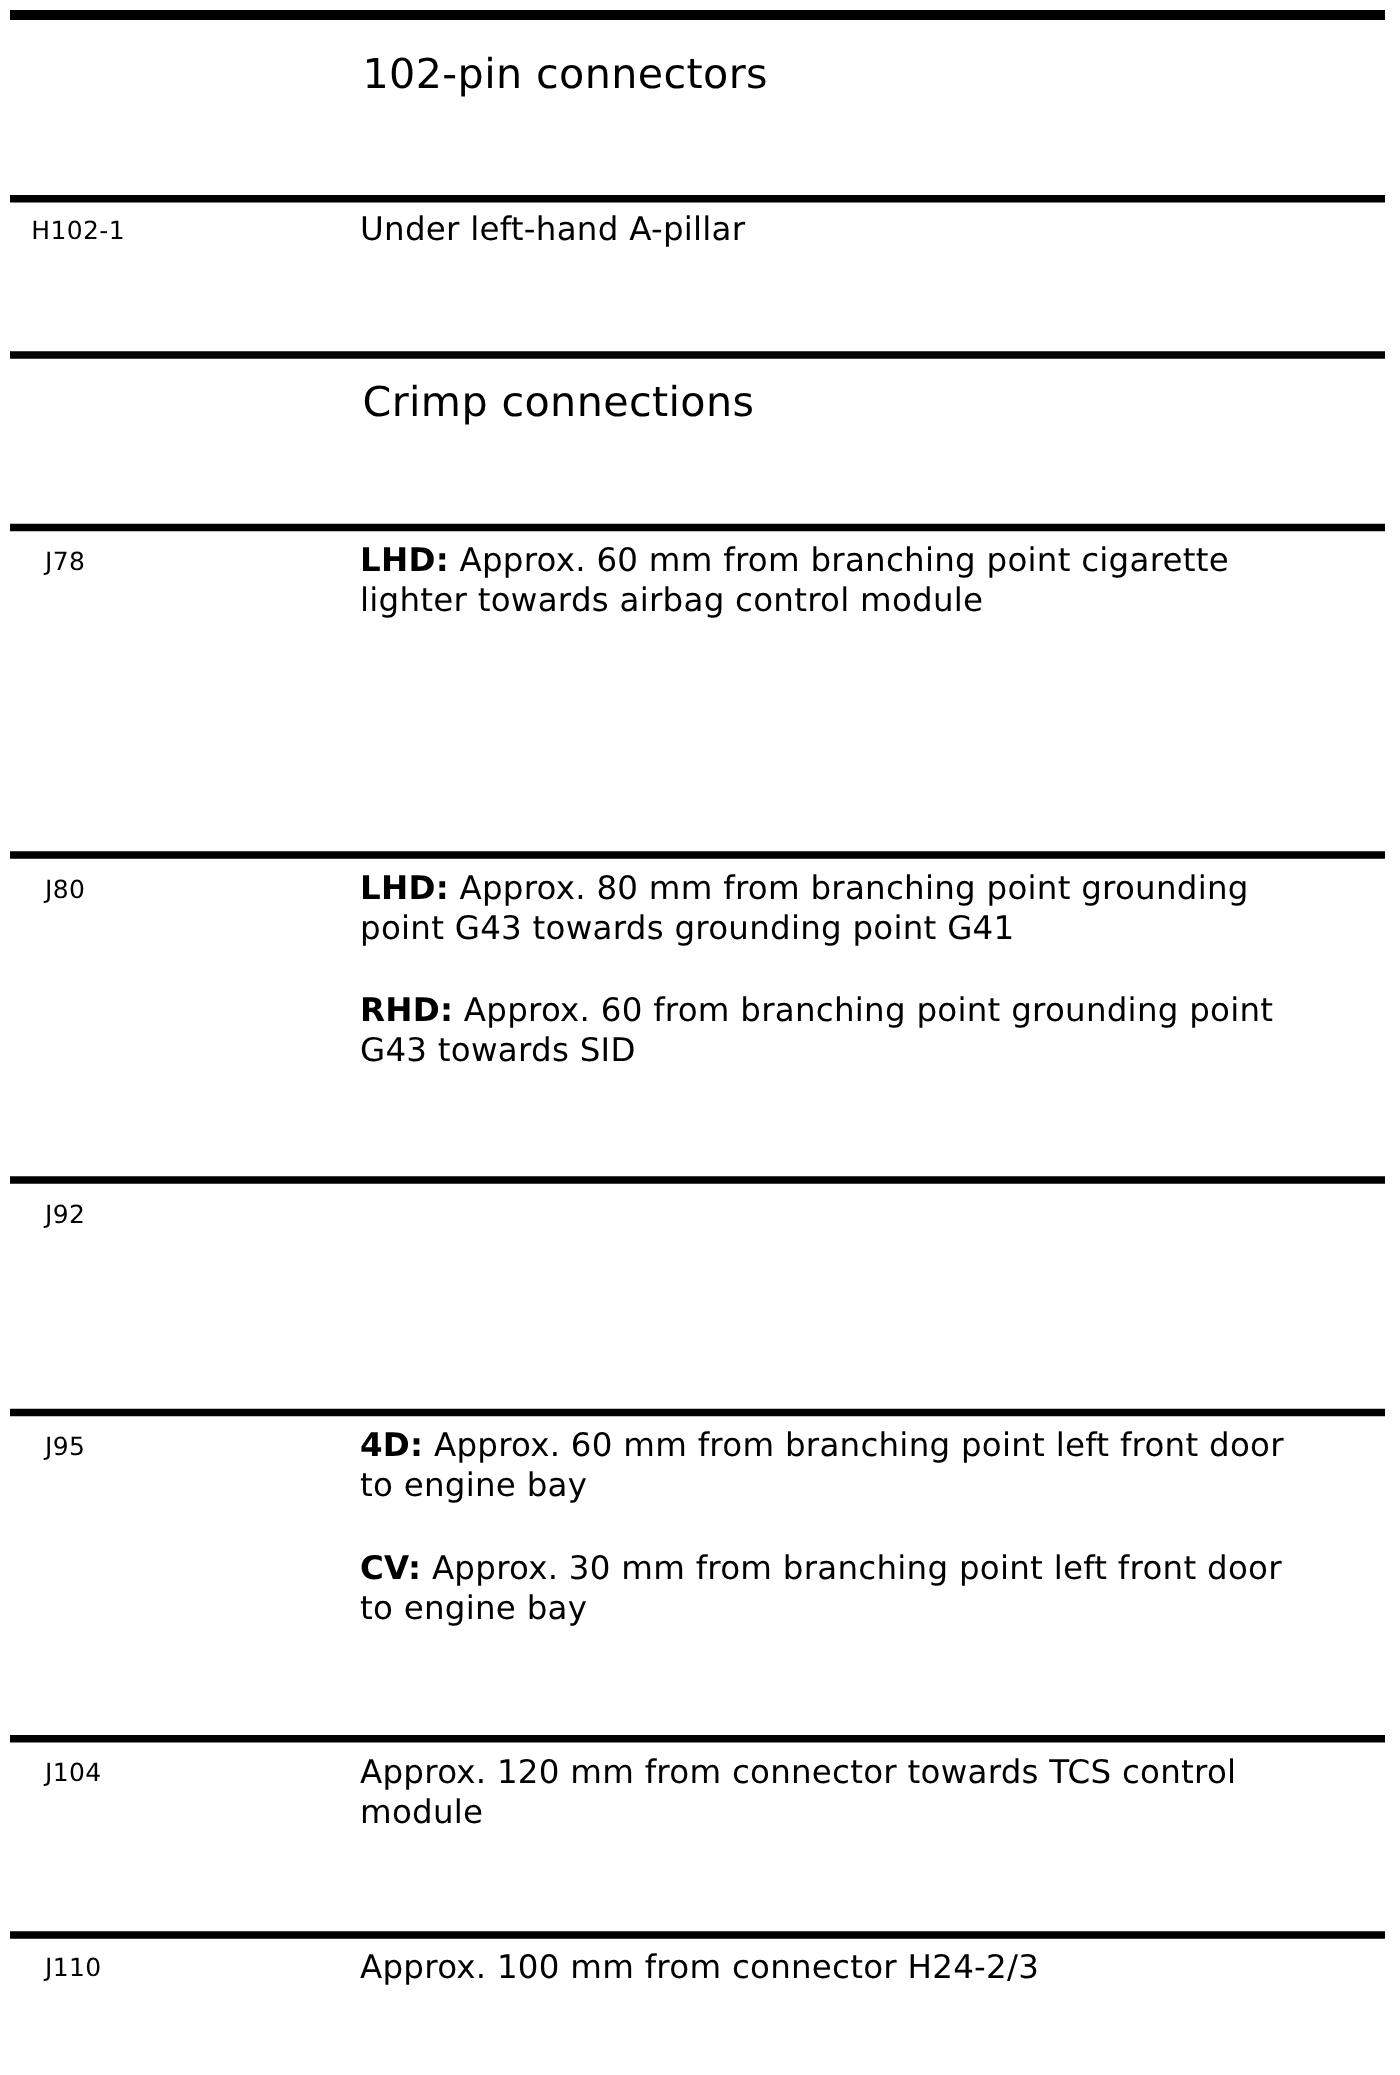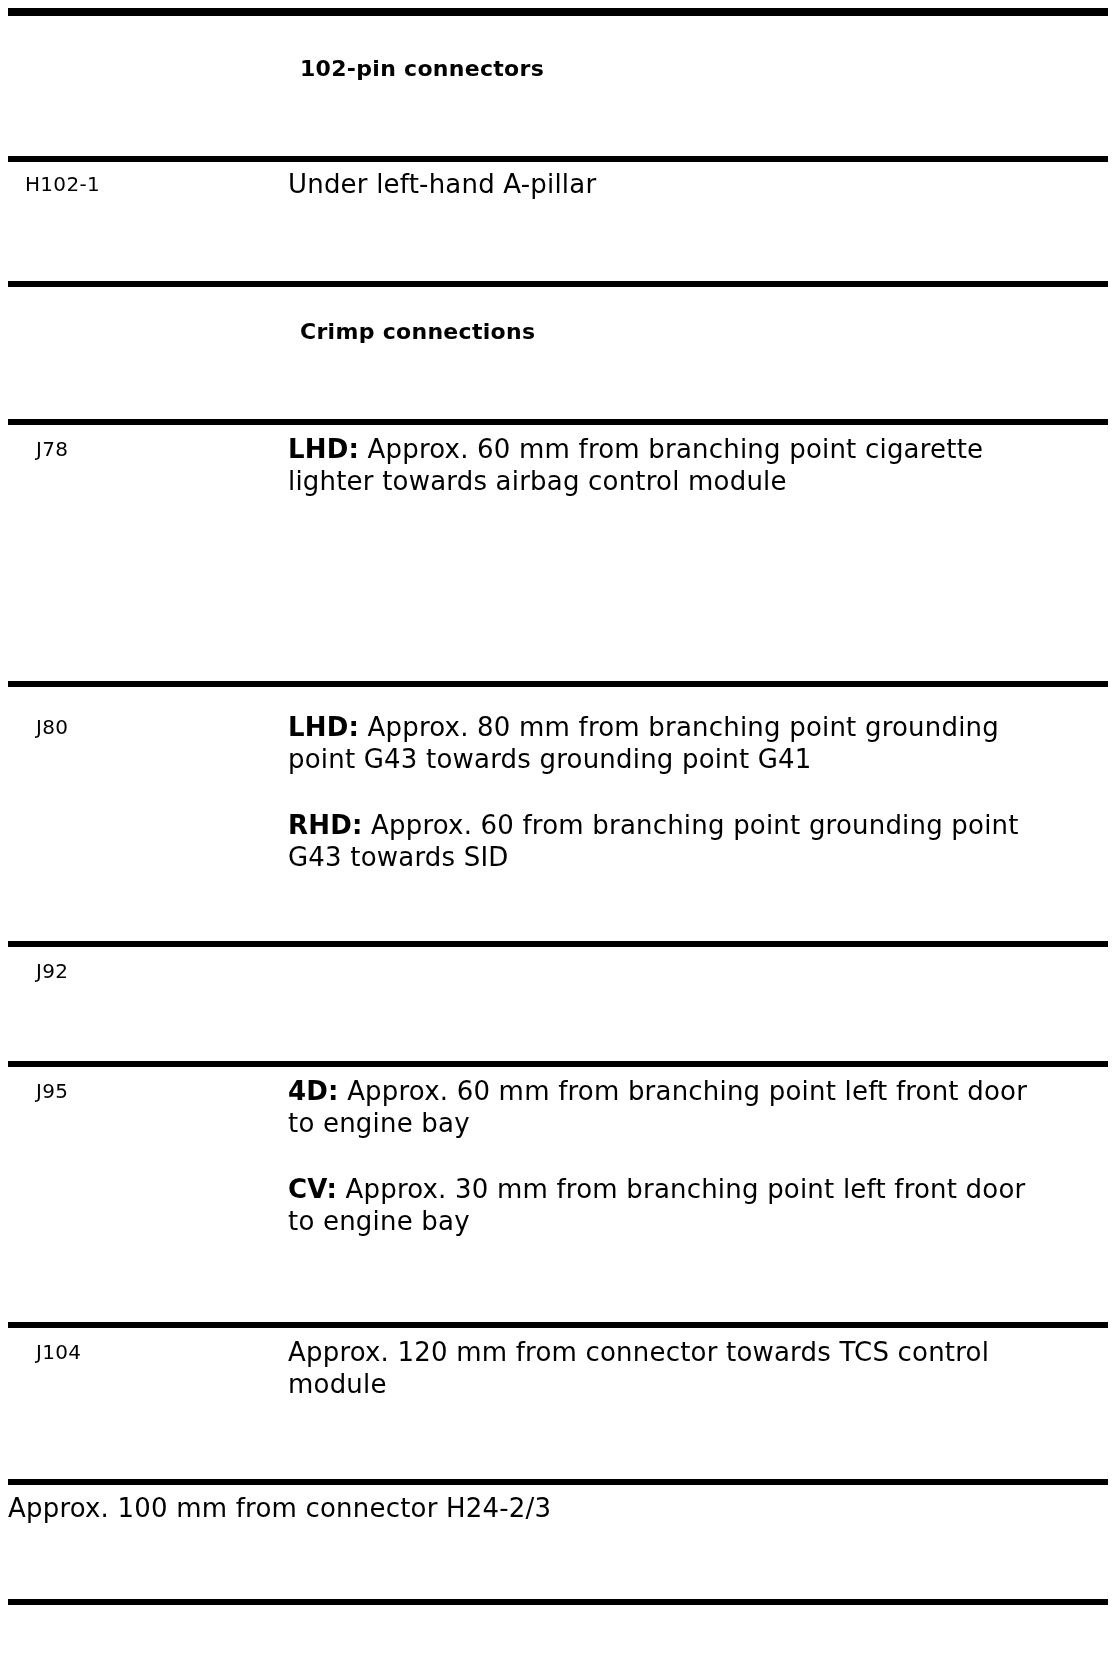--- a/index.html
+++ b/index.html
@@ -30,22 +30,22 @@
     margin-left: 8px;
     width: 1100px;
     height: 6px;
     background: #000;
   }
   
   .r1 { height: 148px; border-top-width: 8px; padding-top: 22px; }
   .r2 { height: 125px; padding-top: 6px;  }
   .r3 { height: 138px; padding-top: 14px; }
   .r4 { height: 262px; padding-top: 8px;  }
-  .r5 { height: 260px; padding-top: 24px;  }
-  .r6 { height: 120px; padding-top: 8px;  }
+  .r5 { height: 260px; padding-top: 8px;  }
+  .r6 { height: 186px; padding-top: 8px;  }
   .r7 { height: 261px; padding-top: 8px;  }
   .r8 { height: 157px; padding-top: 8px;  }
   .r9 { height: 120px; padding-top: 7px;  }
 
   .label {
     box-sizing: border-box;
     flex: 0 0 280px;
     padding-left: 28px;
     font-size: 20px;
     line-height: 32px;
@@ -63,24 +63,24 @@
   .content p {
     margin: 0;
     white-space: pre-line;
   }
   .content p + p {
     margin-top: 34px;
   }
   .pfx { font-weight: bold; }
 
   .heading {
-    margin: 12px;
-    font-size: 22px;
+    margin: 2px;
+    font-size: 33px;
     line-height: 38px;
-    font-weight: bold;
+    font-weight: normal;
     letter-spacing: 0.3px;
   }
 </style>
 </head>
 <body>
 
 <div class="doc">
 
   <div class="row r1">
     <div class="label"></div>
@@ -137,20 +137,21 @@
 
   <div class="row r8">
     <div class="label">J104</div>
     <div class="content">
       <p><span>Approx. 120 mm from connector towards TCS control
 module</span></p>
     </div>
   </div>
 
   <div class="row r9">
+    <div class="label">J110</div>
     <div class="content">
       <p><span>Approx. 100 mm from connector H24-2/3</span></p>
     </div>
   </div>
 
   <div class="rule-bottom"></div>
 
 </div>
 
 </body></html>

